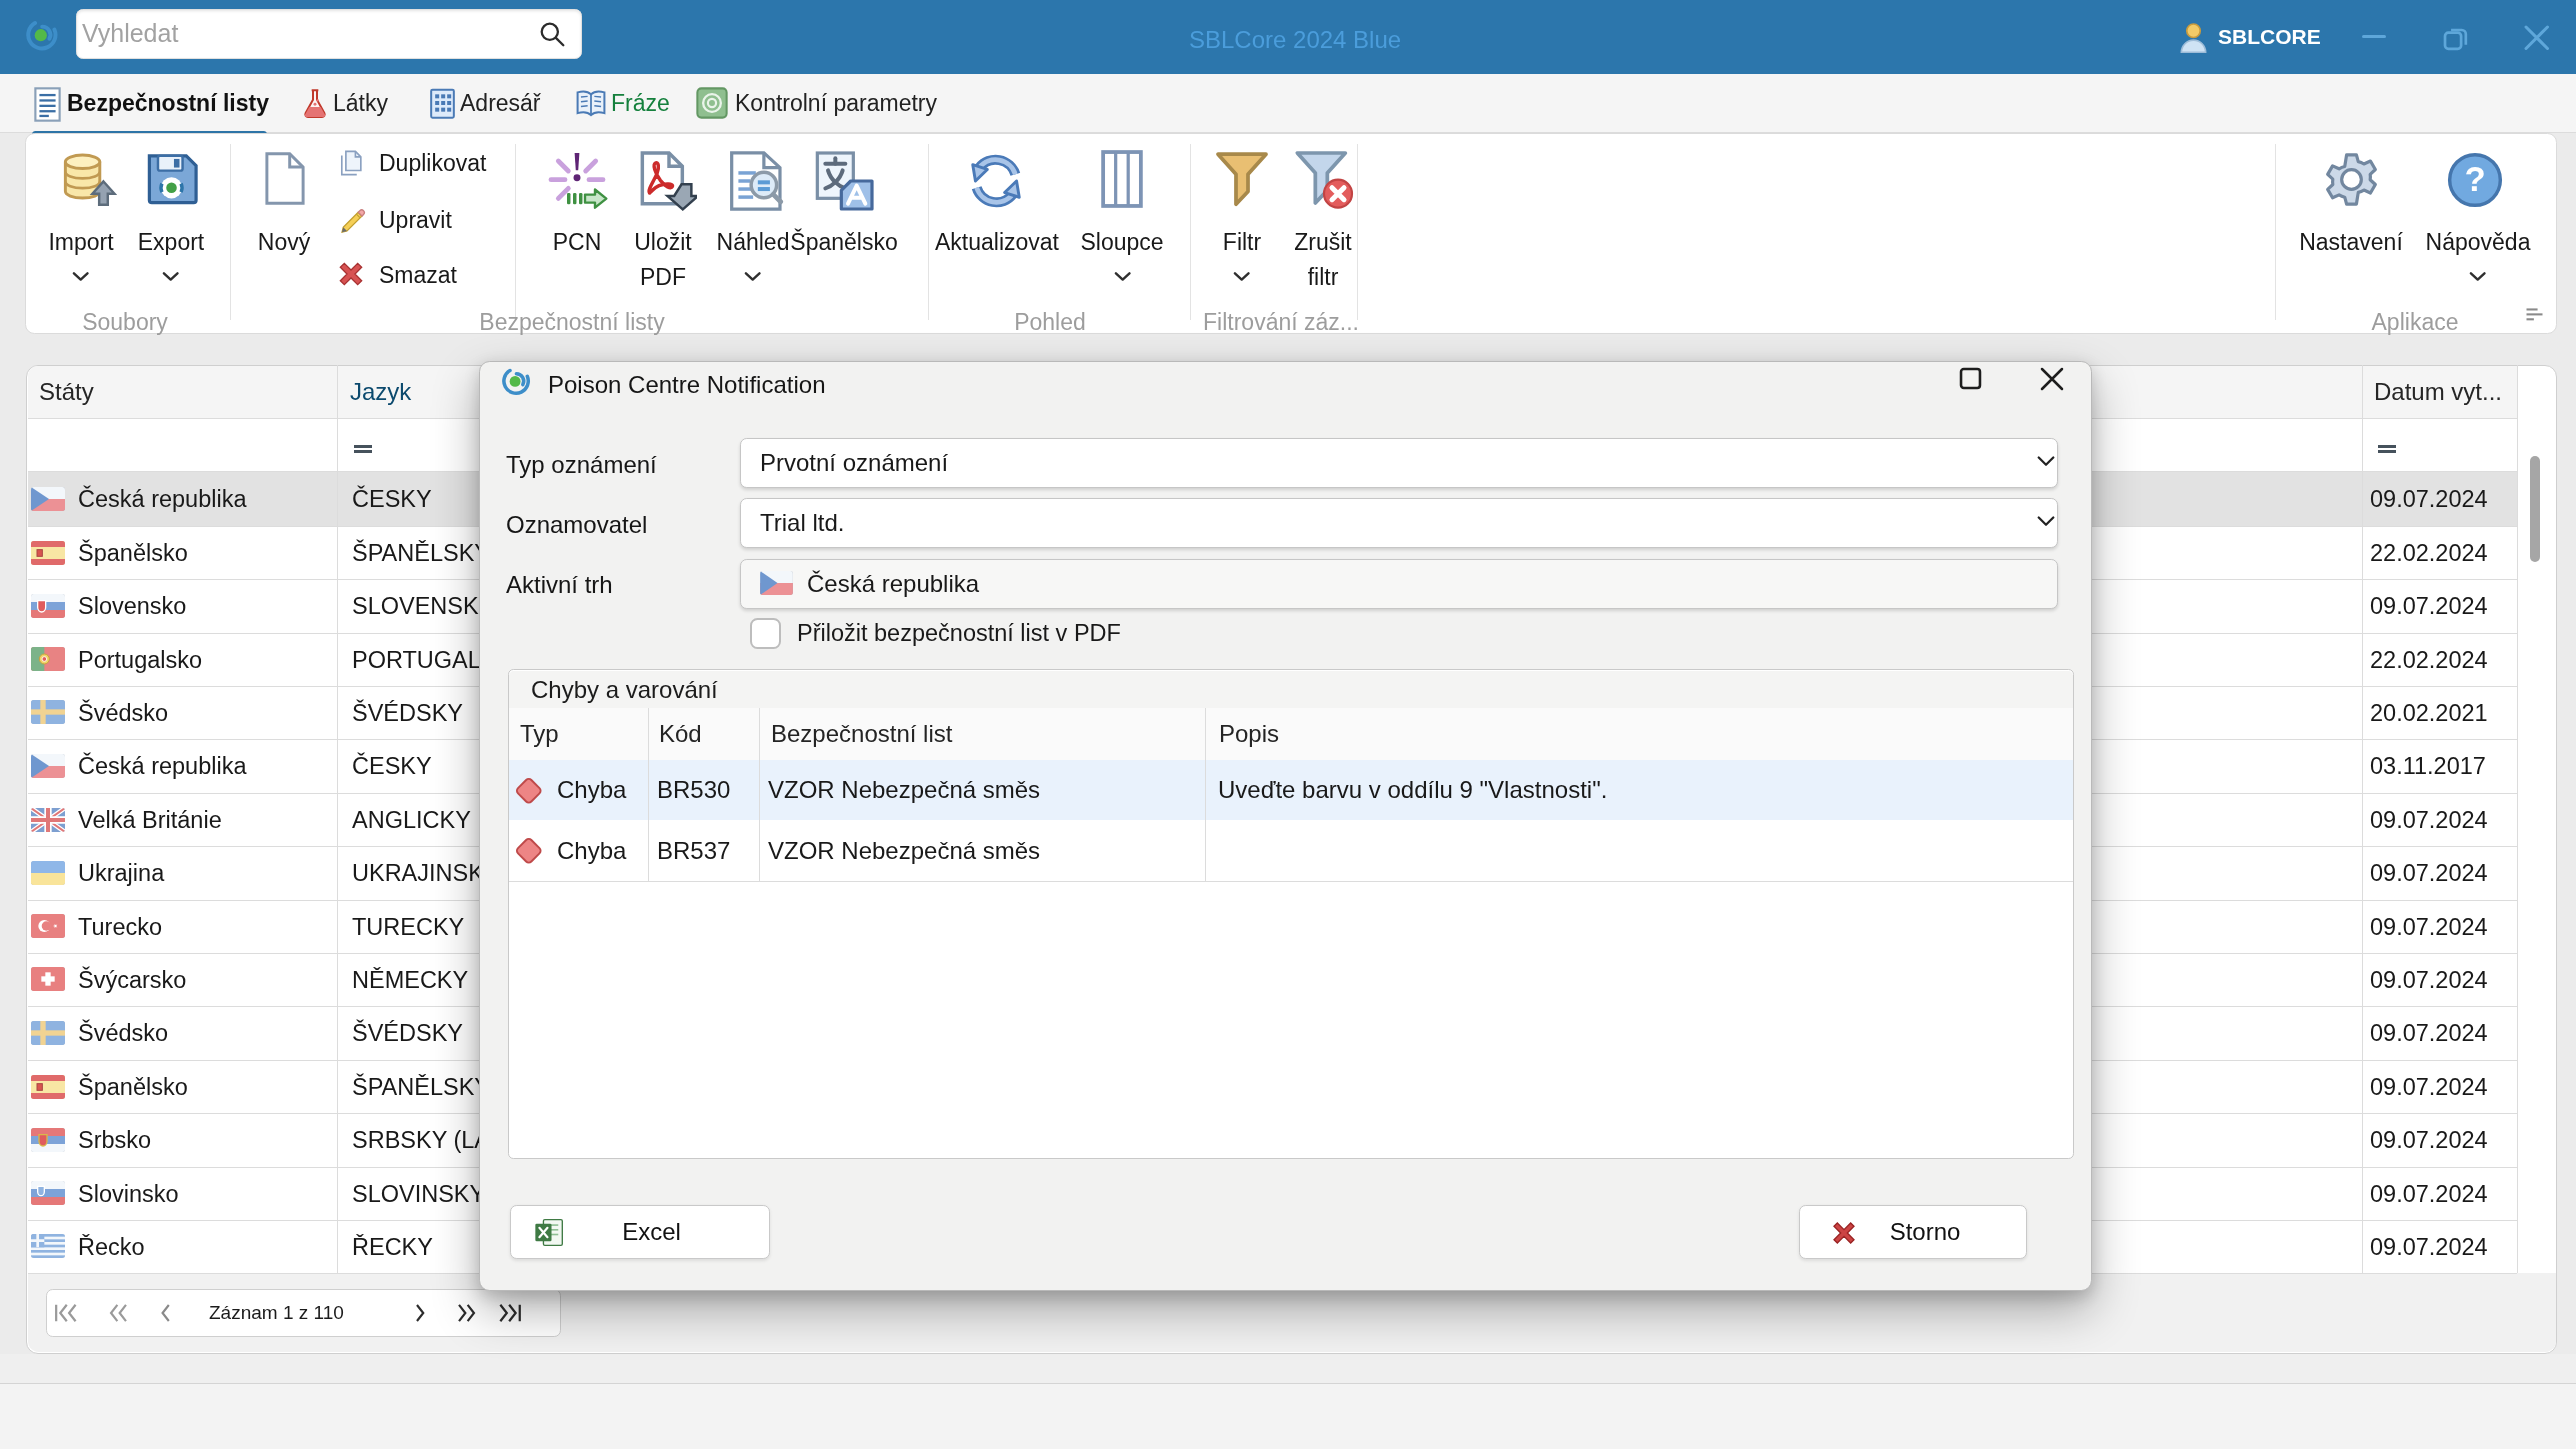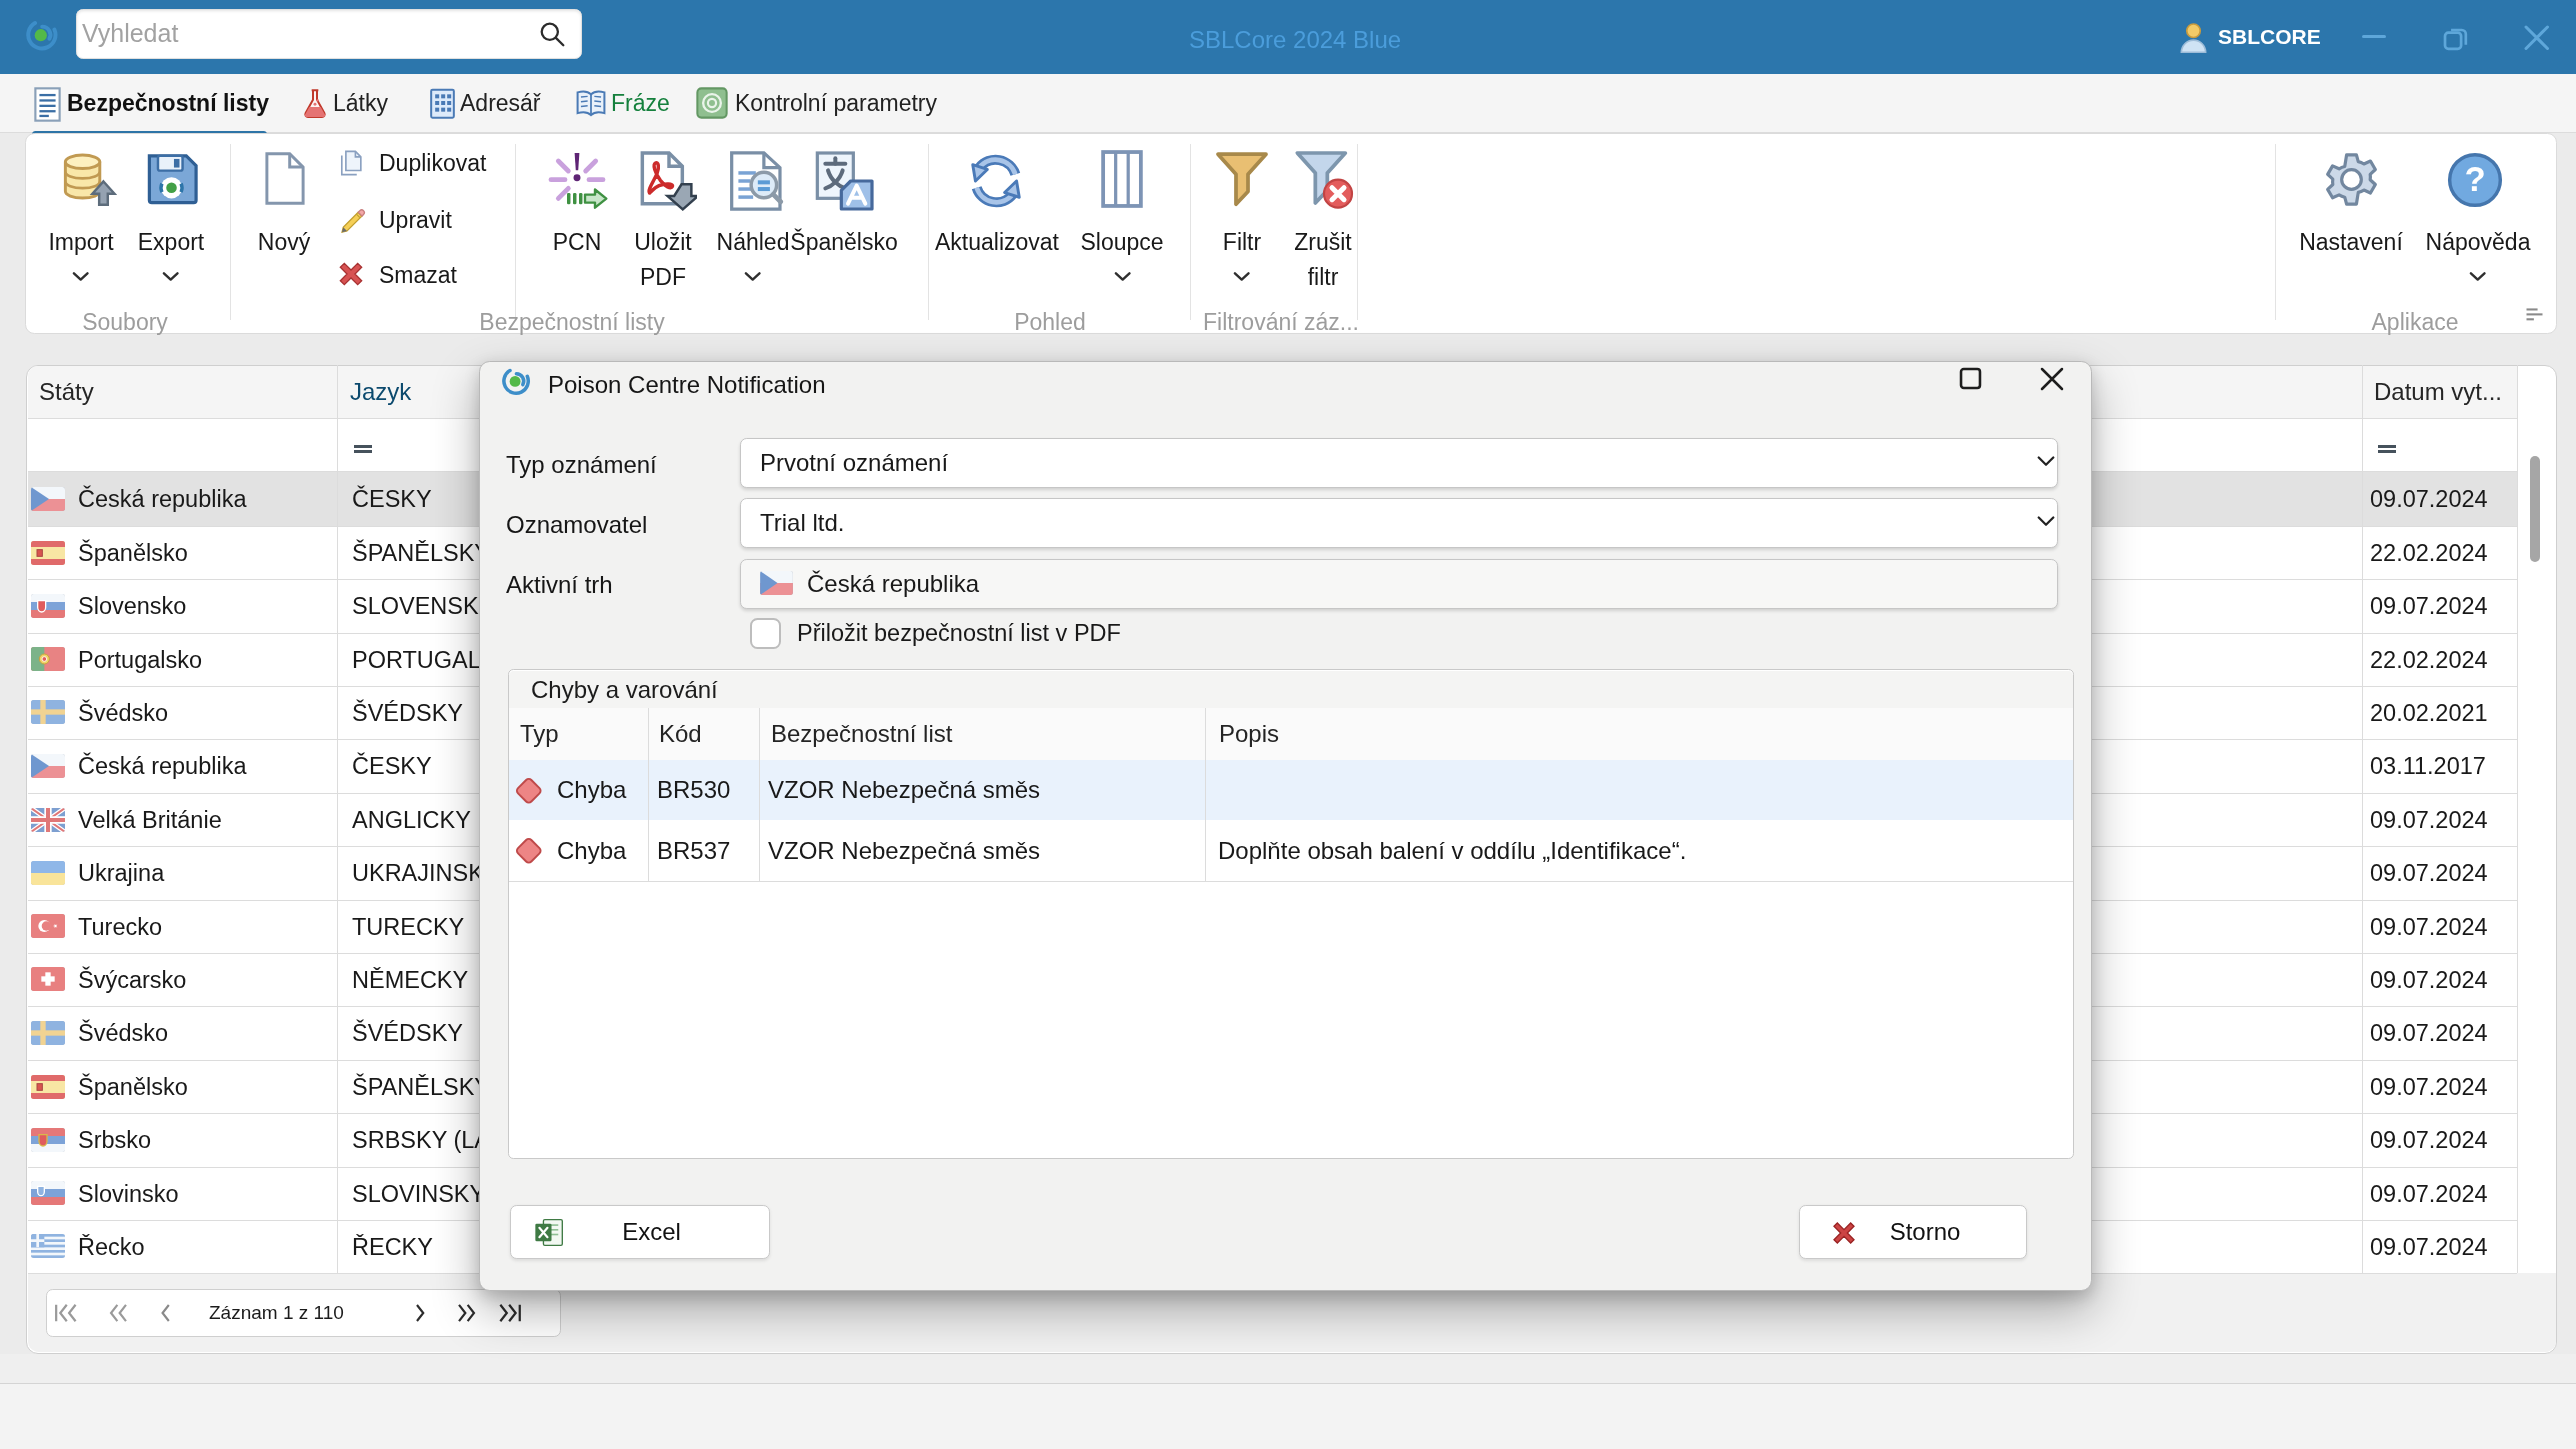--- a/index.html
+++ b/index.html
@@ -564,27 +564,27 @@
  <div class="a" style="left:29px;top:459px;width:1564px;height:60px;background:#fff;border-bottom:1.3px solid #dcdcdc"></div>
  <div class="vline" style="left:168px;top:346px;height:173px"></div>
  <div class="vline" style="left:279px;top:346px;height:173px"></div>
  <div class="vline" style="left:725px;top:346px;height:173px"></div>
  <svg class="a" style="left:34px;top:414px" width="29.5" height="29.5" viewBox="0 0 36 36">
   <rect x="6.5" y="6.5" width="23" height="23" rx="4.5" fill="#ed8585" stroke="#bf4a4a" stroke-width="2.4" transform="rotate(45 18 18)"></rect>
  </svg>
  <div class="a nw" style="left:77px;top:398px;line-height:60px;font-size:24px">Chyba</div>
  <div class="a nw" style="left:177px;top:398px;line-height:60px;font-size:24px">BR530</div>
  <div class="a nw" style="left:288px;top:398px;line-height:60px;font-size:24px">VZOR Nebezpečná směs</div>
+ <div class="a nw" style="left:738px;top:398px;line-height:60px;font-size:24px">Uveďte barvu v oddílu 9 "Vlastnosti".</div>
  <svg class="a" style="left:34px;top:474px" width="29.5" height="29.5" viewBox="0 0 36 36">
   <rect x="6.5" y="6.5" width="23" height="23" rx="4.5" fill="#ed8585" stroke="#bf4a4a" stroke-width="2.4" transform="rotate(45 18 18)"></rect>
  </svg>
  <div class="a nw" style="left:77px;top:459px;line-height:60px;font-size:24px">Chyba</div>
  <div class="a nw" style="left:177px;top:459px;line-height:60px;font-size:24px">BR537</div>
  <div class="a nw" style="left:288px;top:459px;line-height:60px;font-size:24px">VZOR Nebezpečná směs</div>
- <div class="a nw" style="left:738px;top:459px;line-height:60px;font-size:24px">Doplňte obsah balení v oddílu „Identifikace“.</div>
 
  <div class="btn" style="left:29.5px;width:260px">
       <span style="transform:translateX(12px)">Excel</span>
   <svg class="a" style="left:23.5px;top:11.4px" width="31" height="31" viewBox="0 0 46 46">
    <rect x="14" y="4" width="28" height="38" rx="2" fill="#f2f8f2" stroke="#3f7a44" stroke-width="2"></rect>
    <line x1="20" y1="12" x2="36" y2="12" stroke="#8fbf94" stroke-width="2.4"></line>
    <line x1="20" y1="19" x2="36" y2="19" stroke="#8fbf94" stroke-width="2.4"></line>
    <line x1="20" y1="26" x2="36" y2="26" stroke="#8fbf94" stroke-width="2.4"></line>
    <rect x="2" y="10" width="24" height="26" rx="2" fill="#3f7a44"></rect>
    <path d="M8 16 L20 30 M20 16 L8 30" stroke="#fff" stroke-width="3.2" stroke-linecap="round"></path>

